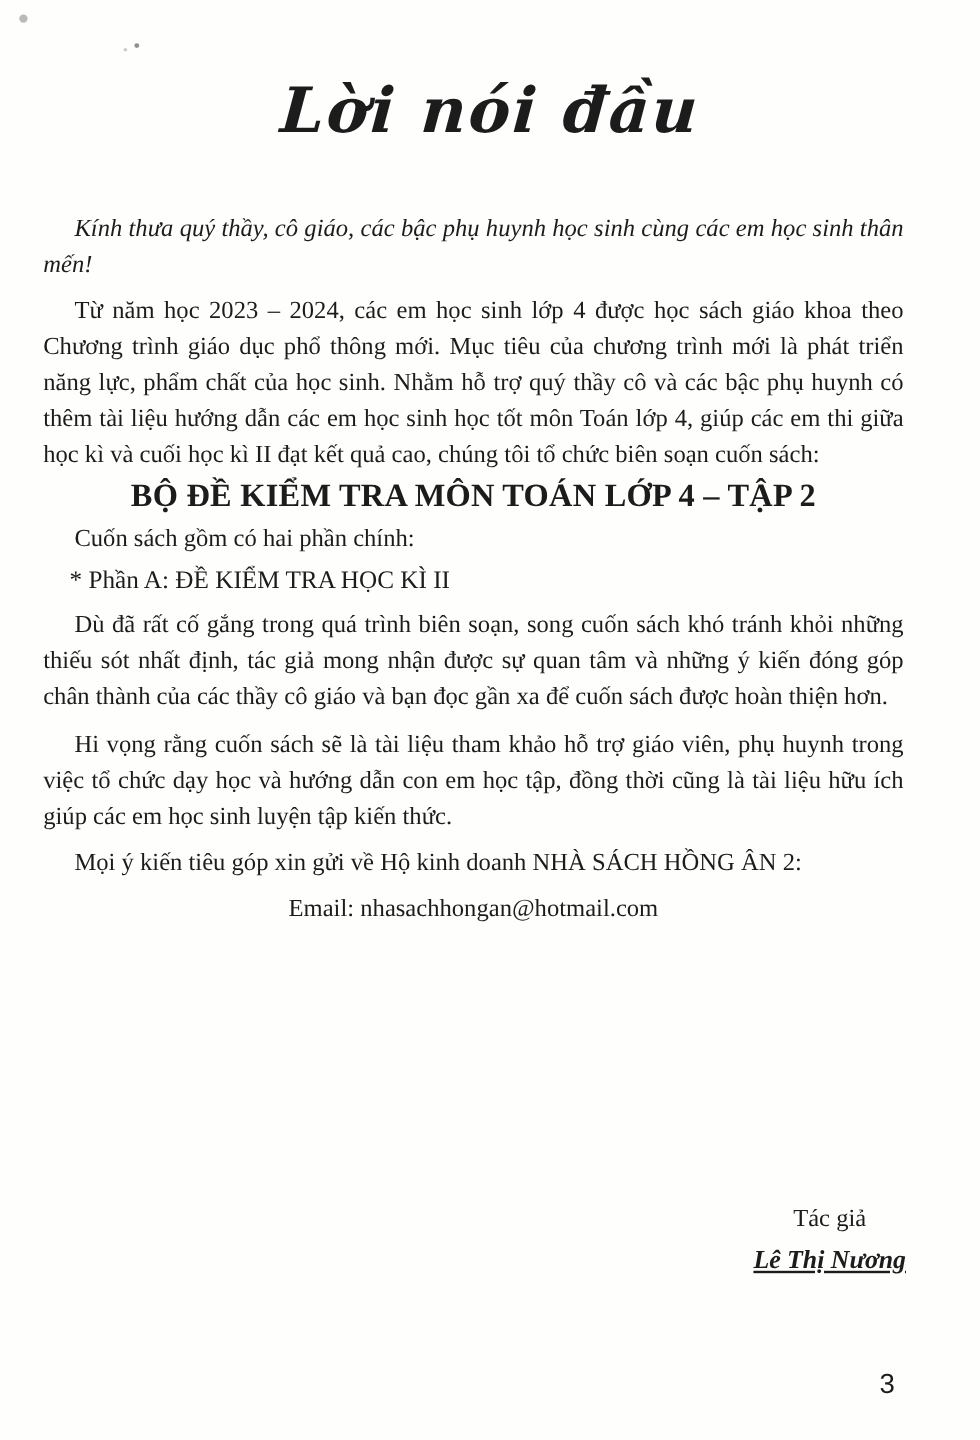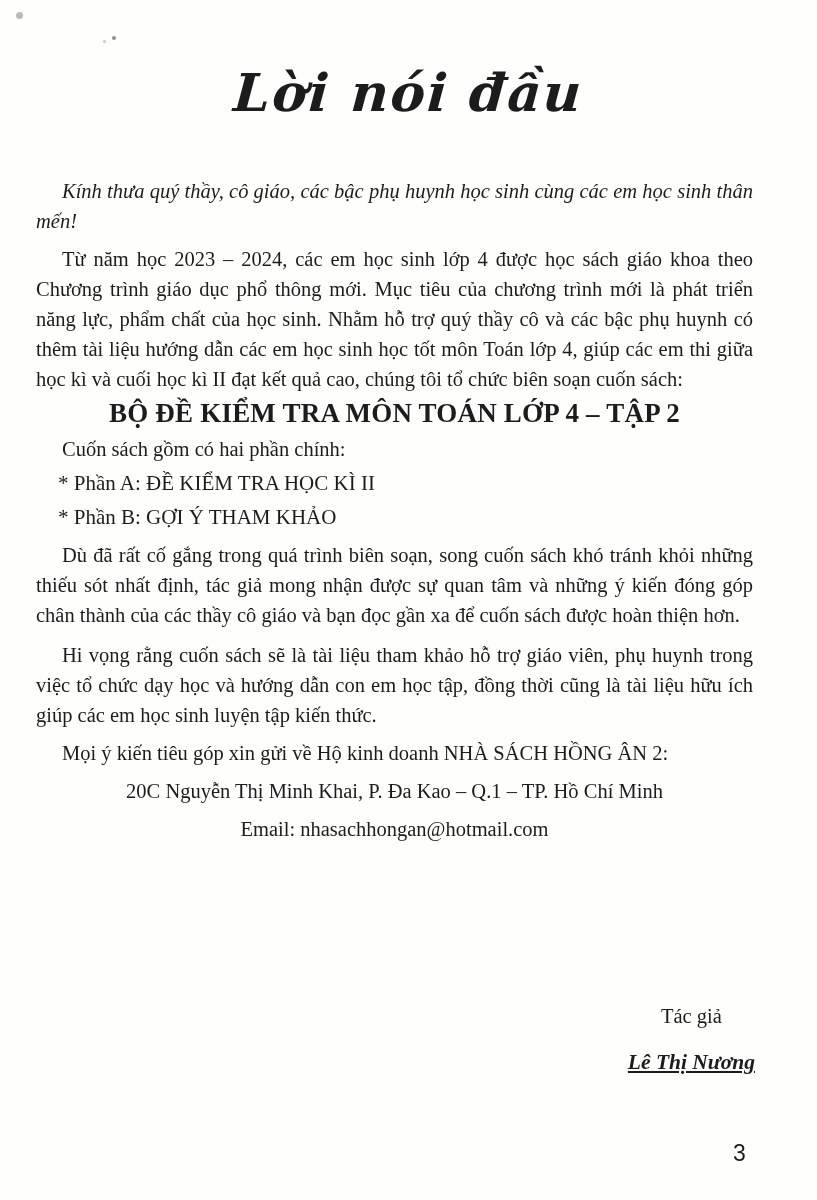--- a/index.html
+++ b/index.html
@@ -66,21 +66,21 @@
     text-indent: 0;
   }
   .signature {
     position: absolute;
     top: 1001px;
     right: 62px;
     text-align: center;
     font-size: 20.5px;
     line-height: 30px;
   }
-  .signature .sig-role { margin-bottom: 16px; }
+  .signature .sig-role { margin-bottom: 4px; }
   .signature .sig-name { font-weight: bold; font-style: italic; font-size: 21.5px; text-decoration: underline; }
   .page-number {
     position: absolute;
     top: 1140px;
     left: 733px;
     font-family: "Liberation Sans", sans-serif;
     font-size: 23px;
   }
 </style>
 </head>
@@ -99,29 +99,27 @@
     <p class="para italic">Kính thưa quý thầy, cô giáo, các bậc phụ huynh học sinh cùng các em học sinh thân mến!</p>
 
     <p class="para">Từ năm học 2023 – 2024, các em học sinh lớp 4 được học sách giáo khoa theo Chương trình giáo dục phổ thông mới. Mục tiêu của chương trình mới là phát triển năng lực, phẩm chất của học sinh. Nhằm hỗ trợ quý thầy cô và các bậc phụ huynh có thêm tài liệu hướng dẫn các em học sinh học tốt môn Toán lớp 4, giúp các em thi giữa học kì và cuối học kì II đạt kết quả cao, chúng tôi tổ chức biên soạn cuốn sách:</p>
 
     <div class="book-title">BỘ ĐỀ KIỂM TRA MÔN TOÁN LỚP 4 – TẬP 2</div>
 
     <p class="para" style="margin-top:6px">Cuốn sách gồm có hai phần chính:</p>
 
     <p class="part">* Phần A: ĐỀ KIỂM TRA HỌC KÌ II</p>
 
-    <p class="part">* Phần B: GỢI Ý THAM KHẢO</p>
 
     <p class="para">Dù đã rất cố gắng trong quá trình biên soạn, song cuốn sách khó tránh khỏi những thiếu sót nhất định, tác giả mong nhận được sự quan tâm và những ý kiến đóng góp chân thành của các thầy cô giáo và bạn đọc gần xa để cuốn sách được hoàn thiện hơn.</p>
 
     <p class="para" style="margin-top:10px">Hi vọng rằng cuốn sách sẽ là tài liệu tham khảo hỗ trợ giáo viên, phụ huynh trong việc tổ chức dạy học và hướng dẫn con em học tập, đồng thời cũng là tài liệu hữu ích giúp các em học sinh luyện tập kiến thức.</p>
 
     <p class="para feedback"><span>Mọi ý kiến tiêu góp xin gửi về </span><span class="bold">Hộ kinh doanh NHÀ SÁCH HỒNG ÂN 2:</span></p>
 
-    <p class="center">20C Nguyễn Thị Minh Khai, P. Đa Kao – Q.1 – TP. Hồ Chí Minh</p>
 
     <p class="center">Email: nhasachhongan@hotmail.com</p>
 
 
   </div>
 
   <div class="signature">
     <div class="sig-role">Tác giả</div>
     <div class="sig-name">Lê Thị Nương</div>
   </div>

